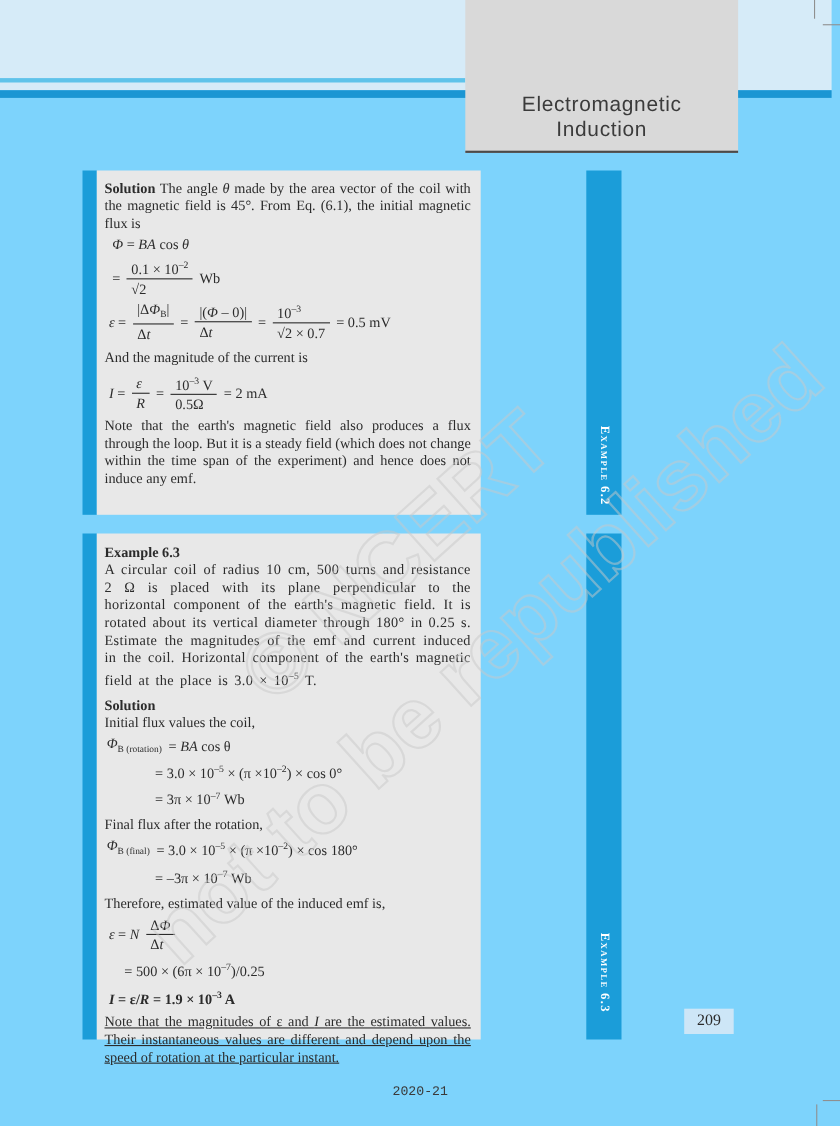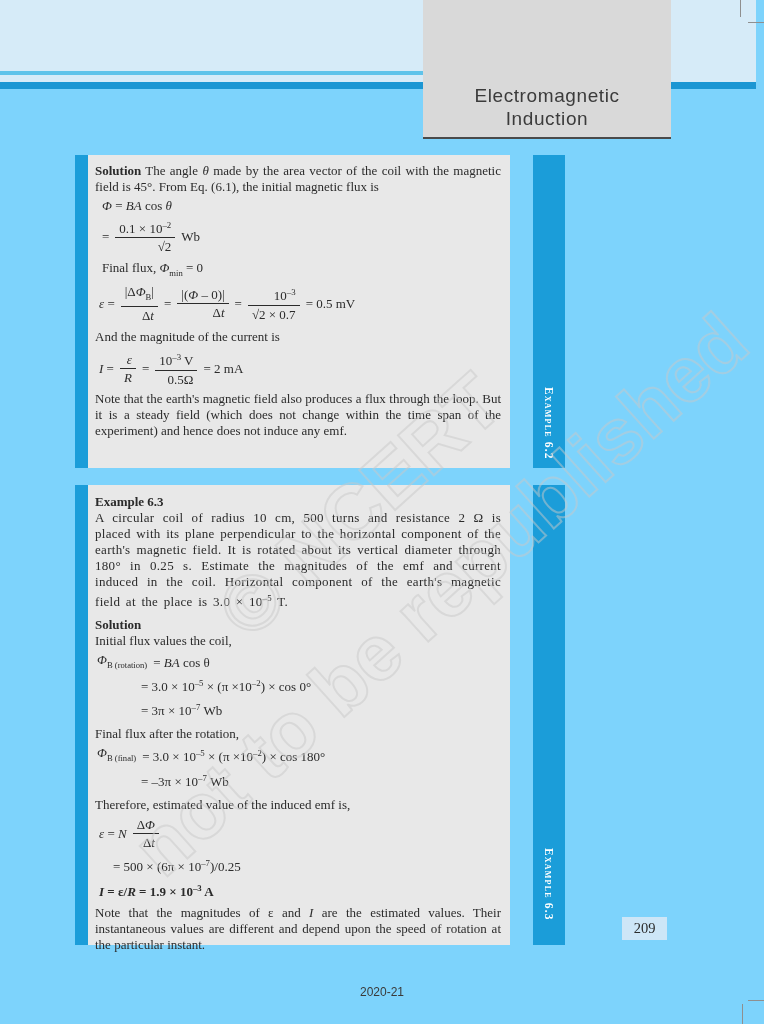--- a/index.html
+++ b/index.html
@@ -22,36 +22,36 @@
   .mark-tr-h { left:748px; top:22px;   width:16px; height:1px;  }
   .mark-br-h { left:748px; top:1000px; width:16px; height:1px;  }
   .mark-br-v { left:742px; top:1004px; width:1px;  height:20px; }
 
   
   .ex-block   { position:absolute; left:75px; width:490px; }
   .ex-62      { top:155px; height:313px; }
   .ex-63      { top:485px; height:460px; }
   .bar-left   { position:absolute; left:0; top:0; width:13px; height:100%; background:#1b9dd9; }
   .bar-right  { position:absolute; right:0; top:0; width:32px; height:100%; background:#1b9dd9; }
-  .content    { position:absolute; left:13px; top:0; width:422px; height:100%; background:#e8e8e8;
+  .content    { position:absolute; left:13px; top:0; width:349px; height:100%; background:#e8e8e8;
                 box-sizing:border-box; padding:8px 9px 0 7px; color:#2b2b2b; }
   .sidebar-label { position:absolute; bottom:8px; left:50%; transform:translateX(-50%);
                  writing-mode:vertical-rl; text-orientation:sideways;
                  font-variant:small-caps; font-weight:bold; color:#ffffff;
                  font-size:11.5px; letter-spacing:1.2px; white-space:nowrap; }
   .label-low  { bottom:24px; }
 
   p  { margin:0; font-size:13px; line-height:16px; text-align:justify; }
   .loose { letter-spacing:0.3px; word-spacing:2px; }
   b.inline-label { padding-right:4px; }
   .hdg { font-weight:bold; font-size:13px; line-height:17px; }
 
   .eq { display:flex; align-items:center; font-size:13px; line-height:17px; white-space:nowrap; }
   .eq > span { margin-right:6px; }
-  .frac { display:inline-block; text-align:right; vertical-align:middle; line-height:15px; }
+  .frac { display:inline-block; text-align:left; vertical-align:middle; line-height:15px; }
   .frac .num { display:block; padding:0 4px 1px; }
   .frac .den { display:block; border-top:1px solid #2b2b2b; padding:1px 4px 0; }
   sup { font-size:0.68em; } sub { font-size:0.66em; }
   i { font-style:italic; }
 
   
   .m-eq1   { margin:2px 0 0 7px; }
   .m-eq2   { margin:5px 0 0 7px;  height:34px; }
   .m-final { margin:7px 0 0 7px; }
   .m-p3    { margin-top:3px; }
@@ -64,28 +64,28 @@
   .m2-sol   { margin-top:6px; }
   .m2-row1  { margin:2px 0 0 2px; }
   .m2-ind   { margin:1px 0 0 46px; }
   .m2-ind2  { margin:4px 0 0 46px; }
   .m2-lbl   { margin-top:6px; }
   .m2-ther  { margin-top:6px; }
   .m2-frac  { margin:5px 0 0 4px; height:32px; }
   .m2-e500  { margin:5px 0 0 18px; }
   .m2-e38   { margin:3px 0 0 18px; }
   .m2-cur   { margin:5px 0 0 4px;font-weight:bold; }
-  .m2-note  { margin-top:5px; }
+  .m2-note  { margin-top:5px;text-decoration:underline; }
 
   
   .page-number { position:absolute; left:622px; top:917px; width:45px; height:23px;
                  background:#cde6f7; display:flex; align-items:center; justify-content:center;
                  font-size:14.5px; color:#2b2b2b;text-align:center; }
   .edition { position:absolute; left:0; top:985px; width:764px; text-align:center;
-             font-family:Liberation Sans, sans-serif; font-size:12px; color:#3a3a3a; }
+             font-family:Liberation Mono, monospace; font-size:12px; color:#3a3a3a; }
 
   
   .watermark { position:absolute; left:-40px; top:430px; width:880px; text-align:center;
                transform:rotate(-42deg); pointer-events:none; z-index:5; opacity:0.5;
                font-family:"Liberation Sans", sans-serif; font-weight:bold;
                color:transparent; -webkit-text-stroke:2px #c9c9c9; }
   .watermark .wm1 { font-size:78px; line-height:120px; }
   .watermark .wm2 { font-size:78px; line-height:120px; }
 </style>
 </head>
@@ -118,21 +118,20 @@
         <span><i>Φ</i> = <i>BA</i> cos <i>θ</i></span>
       </div>
       <div class="eq m-eq2">
         <span>=</span>
         <span class="frac">
           <span class="num">0.1 × 10<sup>–2</sup></span>
           <span class="den">√2</span>
         </span>
         <span>Wb</span>
       </div>
-      <p class="m-final">Final flux, <i>Φ</i><sub>min</sub> = 0</p>
       <div class="eq m-eq3">
         <span><i>ε</i> =</span>
         <span class="frac">
           <span class="num">|Δ<i>Φ</i><sub>B</sub>|</span>
           <span class="den">Δ<i>t</i></span>
         </span>
         <span>=</span>
         <span class="frac">
           <span class="num">|(<i>Φ</i> – 0)|</span>
           <span class="den">Δ<i>t</i></span>

